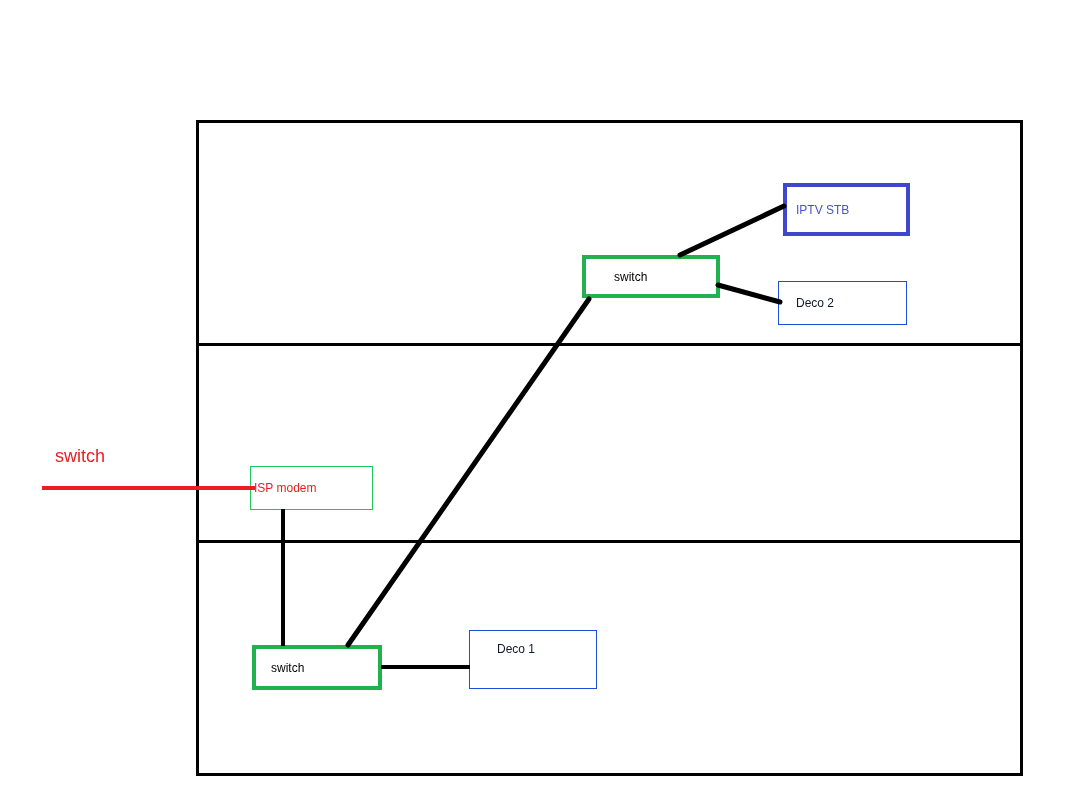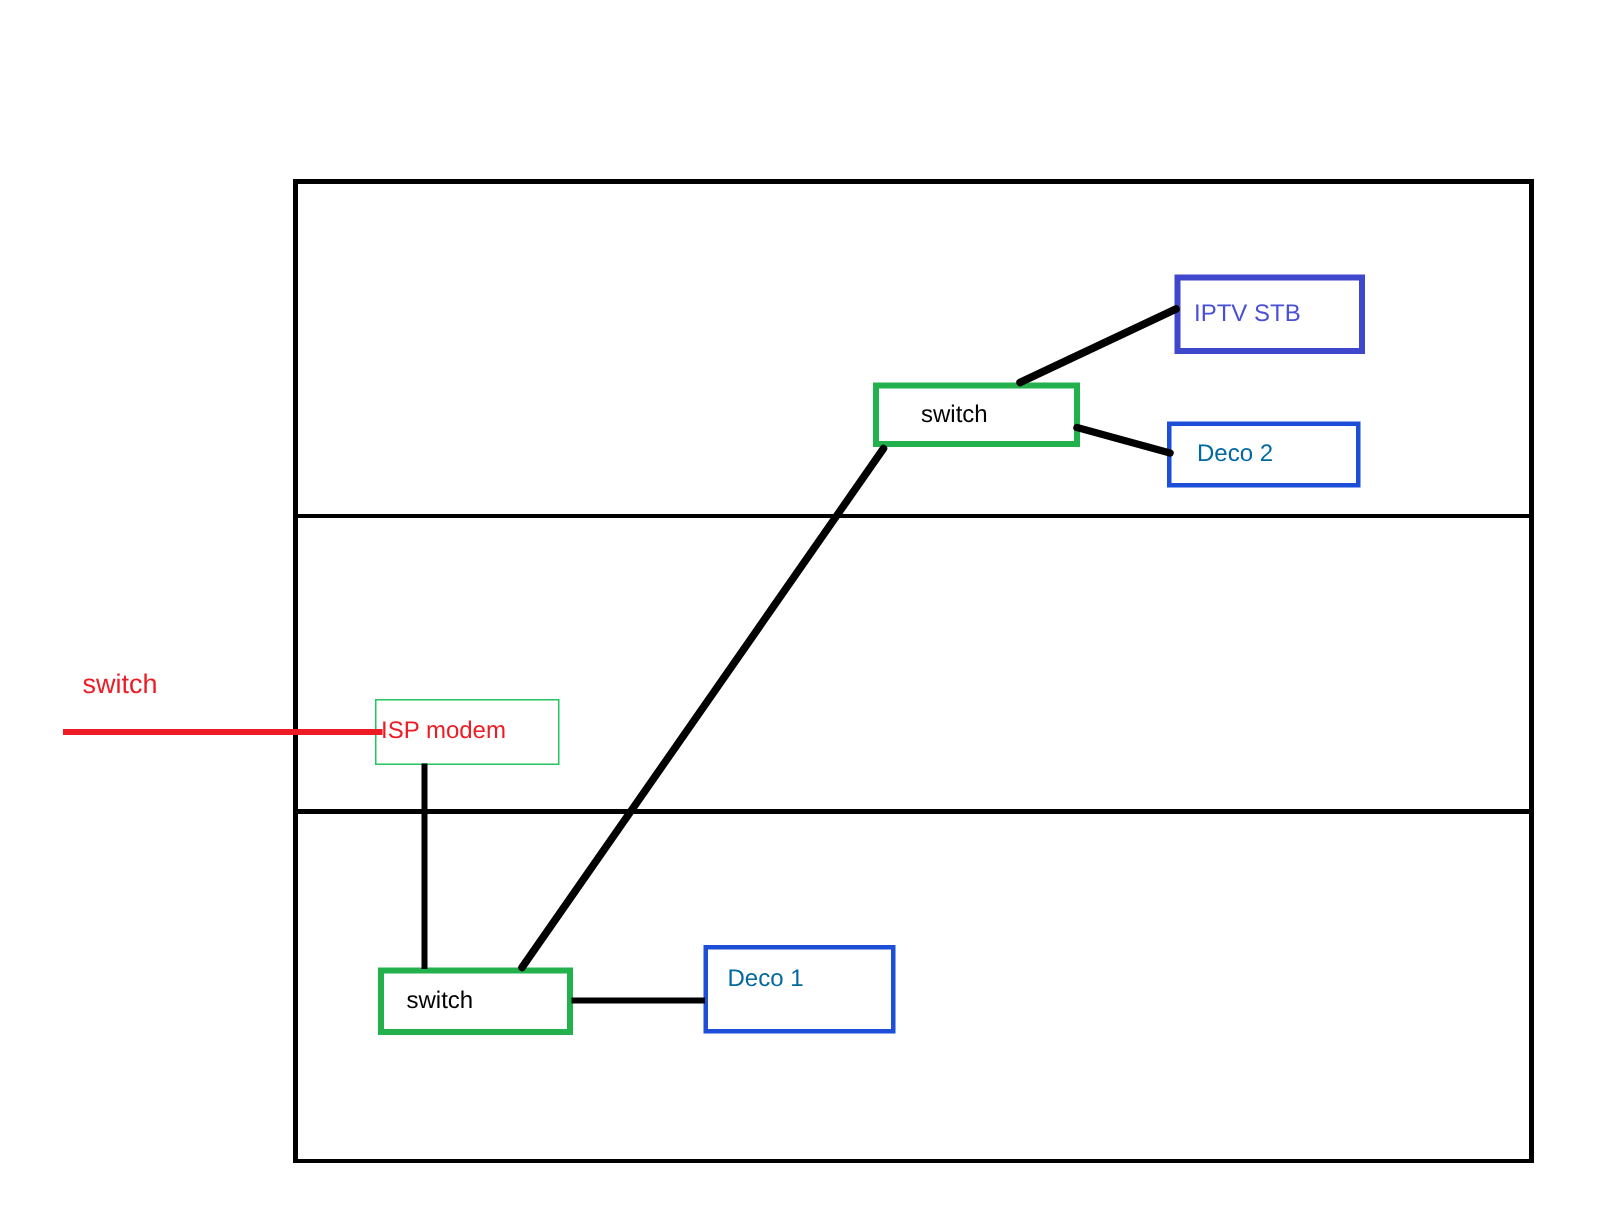--- a/index.html
+++ b/index.html
@@ -23,34 +23,34 @@
     height: 812px;
     pointer-events: none;
     z-index: 3;
   }
   .node {
     position: absolute;
     box-sizing: border-box;
     background: #ffffff;
     display: flex;
     align-items: center;
-    font-size: 16px;
+    font-size: 12px;
     line-height: 1;
     white-space: nowrap;
     z-index: 2;
     text-align: right;
   }
   .node-red    { border: 1px solid #22c55e; color: #ED1C24; }
   .node-green  { border: 4px solid #22B14C; color: #000000; }
   .node-blue   { border: 4px solid #3F48CC; color: #4850D4; }
-  .node-brown  { border: 3px solid #1d4ed8; color: #0369a1; }
+  .node-brown  { border: 1px solid #1d4ed8; color: #0f172a; }
 
   .node-isp-modem    { left: 250px; top: 466px; width: 123px; height: 44px; padding-left: 3px; }
   .node-switch-lower { left: 252px; top: 645px; width: 130px; height: 45px; padding-left: 15px; }
-  .node-deco-1       { left: 469px; top: 630px; width: 128px; height: 59px; padding-left: 13px; align-items: flex-start; padding-top: 12px; }
+  .node-deco-1       { left: 469px; top: 630px; width: 128px; height: 59px; padding-left: 27px; align-items: flex-start; padding-top: 12px; }
   .node-switch-upper { left: 582px; top: 255px; width: 138px; height: 43px; padding-left: 28px; }
   .node-iptv-stb     { left: 783px; top: 183px; width: 127px; height: 53px; padding-left: 9px; }
   .node-deco-2       { left: 778px; top: 281px; width: 129px; height: 44px; padding-left: 17px; }
 
   .fiber-label {
     position: absolute;
     left: 55px;
     top: 446px;
     color: #ED1C24;
     font-size: 18px;

